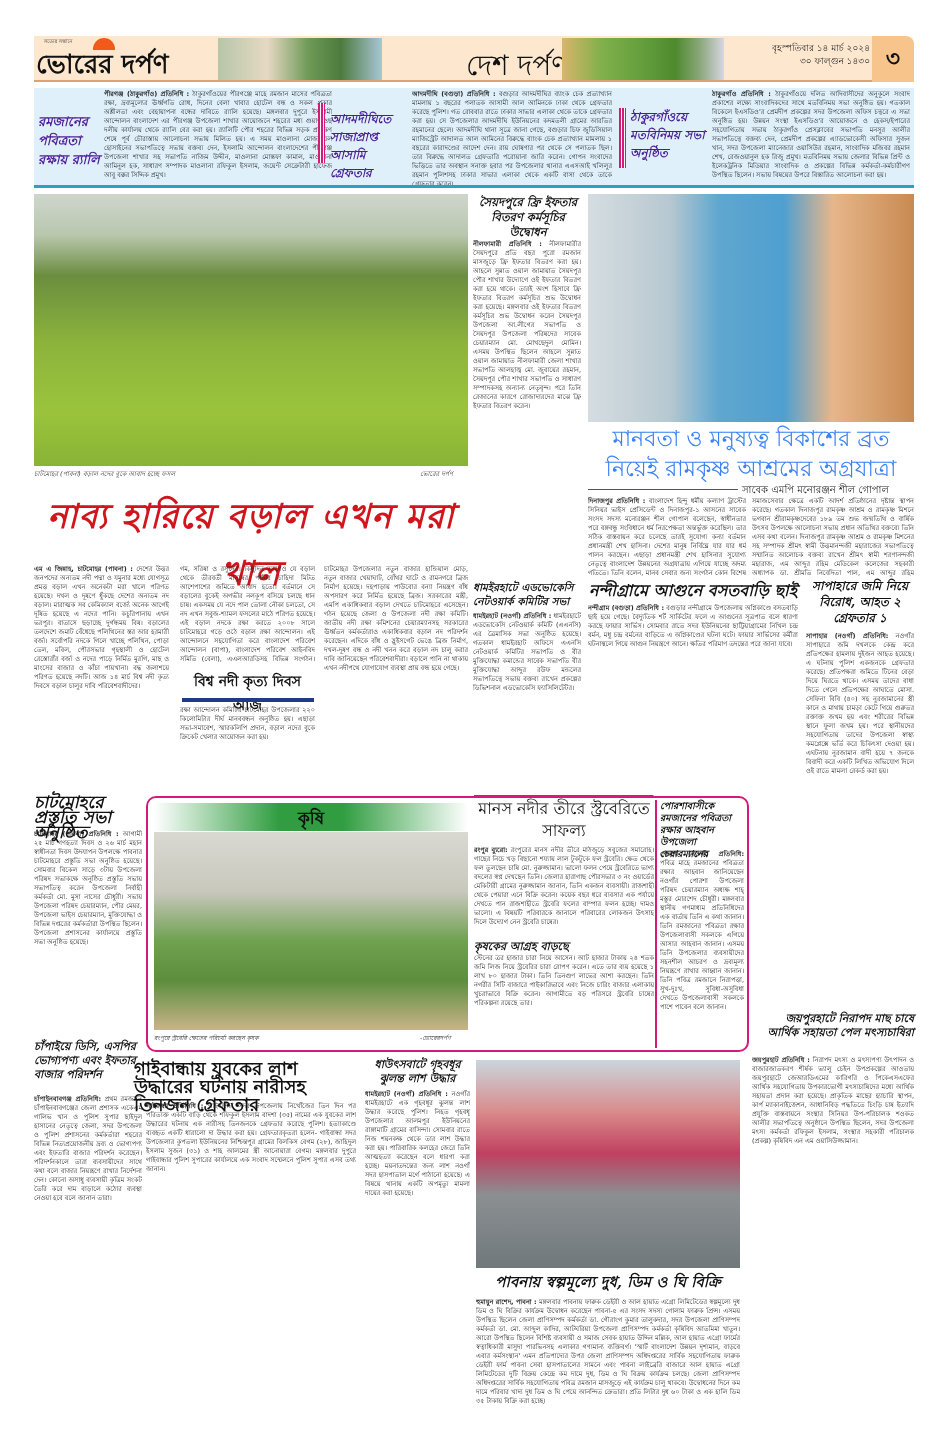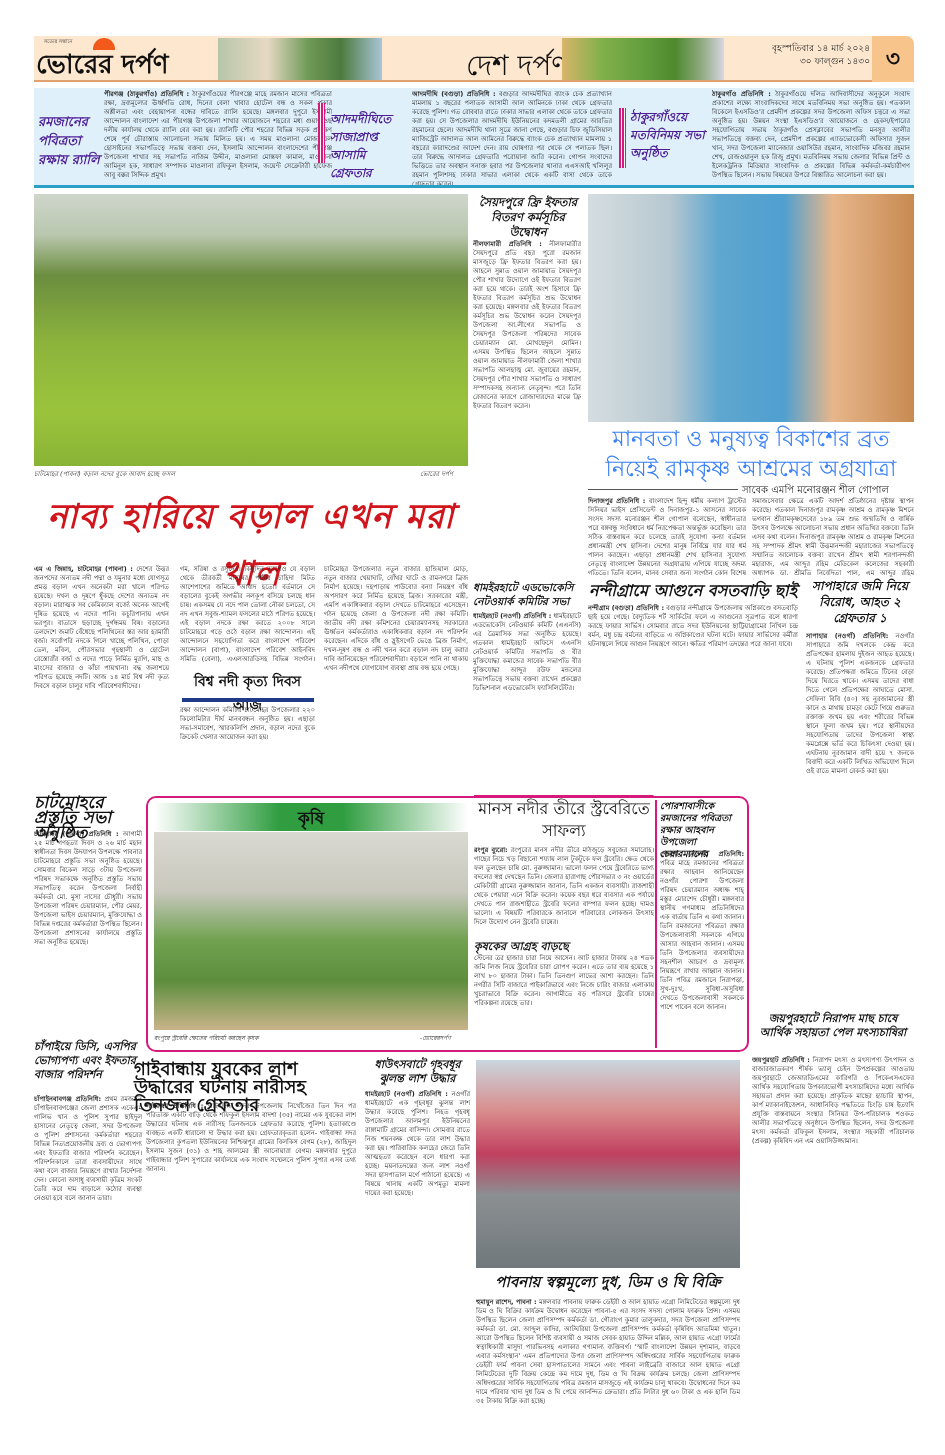--- a/index.html
+++ b/index.html
@@ -141,16 +141,16 @@
 <div class="abs body" style="left:365px;top:1090px;width:105px;height:350px;overflow:hidden">
   <b>ধামইরহাট (নওগাঁ) প্রতিনিধি :</b> <span>নওগাঁর ধামইরহাটে এক গৃহবধূর ঝুলন্ত লাশ উদ্ধার করেছে পুলিশ। নিহত গৃহবধূ উপজেলার আলমপুর ইউনিয়নের রাঙ্গামাটি গ্রামের বাসিন্দা। সোমবার রাতে নিজ শয়নকক্ষ থেকে তার লাশ উদ্ধার করা হয়। পারিবারিক কলহের জেরে তিনি আত্মহত্যা করেছেন বলে ধারণা করা হচ্ছে। ময়নাতদন্তের জন্য লাশ নওগাঁ সদর হাসপাতাল মর্গে পাঠানো হয়েছে। এ বিষয়ে থানায় একটি অপমৃত্যু মামলা দায়ের করা হয়েছে।</span>
 </div>
 
 <div class="abs" style="left:476px;top:1060px;width:264px;height:208px;background:linear-gradient(180deg,#c9d6de 0%,#d98b8b 25%,#c04060 45%,#8b8f92 65%,#70787b 100%)"></div>
 <div class="abs subhead" style="left:476px;top:1270px;width:264px;font-size:15px;text-align:center;font-style:italic">পাবনায় স্বল্পমূল্যে দুধ, ডিম ও ঘি বিক্রি</div>
 <div class="abs body" style="left:476px;top:1298px;width:264px;height:145px;overflow:hidden">
   <b>হুমায়ুন রাশেদ, পাবনা :</b> <span>মঙ্গলবার পাবনায় ফারুক ডেইরী ও আল হায়াত এগ্রো লিমিটেডের স্বল্পমূল্যে দুধ ডিম ও ঘি বিক্রির কার্যক্রম উদ্বোধন করেছেন পাবনা-৫ এর সংসদ সদস্য গোলাম ফারুক প্রিন্স। এসময় উপস্থিত ছিলেন জেলা প্রাণিসম্পদ কর্মকর্তা ডা. গৌরাংগ কুমার তালুকদার, সদর উপজেলা প্রাণিসম্পদ কর্মকর্তা ডা. মো. আব্দুল কাদির, আটঘরিয়া উপজেলা প্রাণিসম্পদ কর্মকর্তা কৃষিবিদ আতমিমা খাতুন। আরো উপস্থিত ছিলেন বিশিষ্ট ব্যবসায়ী ও সমাজ সেবক হায়াত উদ্দিন মল্লিক, আল হায়াত এগ্রো ফার্মের স্বত্বাধিকারী মাসুদা পারভিনসহ এলাকার গণ্যমান্য ব্যক্তিবর্গ। 'স্মার্ট বাংলাদেশ উন্নয়ন দৃশ্যমান, বাড়বে এবার কর্মসংস্থান' এমন প্রতিপাদ্যের উপর জেলা প্রাণিসম্পদ অধিদপ্তরের সার্বিক সহযোগিতায় ফারুক ডেইরী ফার্ম পাবনা সেবা হাসপাতালের সামনে এবং পাবনা লাইব্রেরি বাজারে আল হায়াত এগ্রো লিমিটেডের দুটি বিক্রয় কেন্দ্রে কম দামে দুধ, ডিম ও ঘি বিক্রয় কার্যক্রম চলছে। জেলা প্রাণিসম্পদ অধিদপ্তরের সার্বিক সহযোগিতায় পবিত্র রমজান মাসজুড়ে এই কার্যক্রম চালু থাকবে। উদ্বোধনের দিনে কম দামে পরিবার খাদ্য দুধ ডিম ও ঘি পেয়ে আনন্দিত ক্রেতারা। প্রতি লিটার দুধ ৬০ টাকা ও এক হালি ডিম ৩৫ টাকায় বিক্রি করা হচ্ছে।</span>
 </div>
 
-<div class="abs subhead" style="left:752px;top:1012px;width:162px;font-size:11px;line-height:14px;font-style:italic;text-align:center">জয়পুরহাটে নিরাপদ মাছ চাষে আর্থিক সহায়তা পেল মৎস্যচাষিরা</div>
+<div class="abs subhead" style="left:752px;top:1012px;width:162px;font-size:11px;line-height:14px;font-style:italic;text-align:right">জয়পুরহাটে নিরাপদ মাছ চাষে আর্থিক সহায়তা পেল মৎস্যচাষিরা</div>
 <div class="abs body" style="left:752px;top:1056px;width:162px;height:385px;overflow:hidden">
   <b>জয়পুরহাট প্রতিনিধি :</b> <span>নিরাপদ মৎস্য ও মৎস্যপণ্য উৎপাদন ও বাজারজাতকরণ শীর্ষক ভ্যালু চেইন উপপ্রকল্পের আওতায় জয়পুরহাটে জেআরডিএমের কারিগরি ও পিকেএসএফের আর্থিক সহযোগিতায় উপকারভোগী মৎস্যচাষিদের মধ্যে আর্থিক সহায়তা প্রদান করা হয়েছে। প্রাকৃতিক মাছের হ্যাচারি স্থাপন, কার্প ম্যাকানাইজেশন, আধানিবিড় পদ্ধতিতে চিংড়ি চাষ ইত্যাদি প্রযুক্তি বাস্তবায়নে সংস্থার সিনিয়র উপ-পরিচালক শওকত আলীর সভাপতিত্বে অনুষ্ঠানে উপস্থিত ছিলেন, সদর উপজেলা মৎস্য কর্মকর্তা রফিকুল ইসলাম, সংস্থার সহকারী পরিচালক (প্রকল্প) কৃষিবিদ এন এম ওয়াসিউজ্জামান।</span>
 </div>
 
 </body></html>

